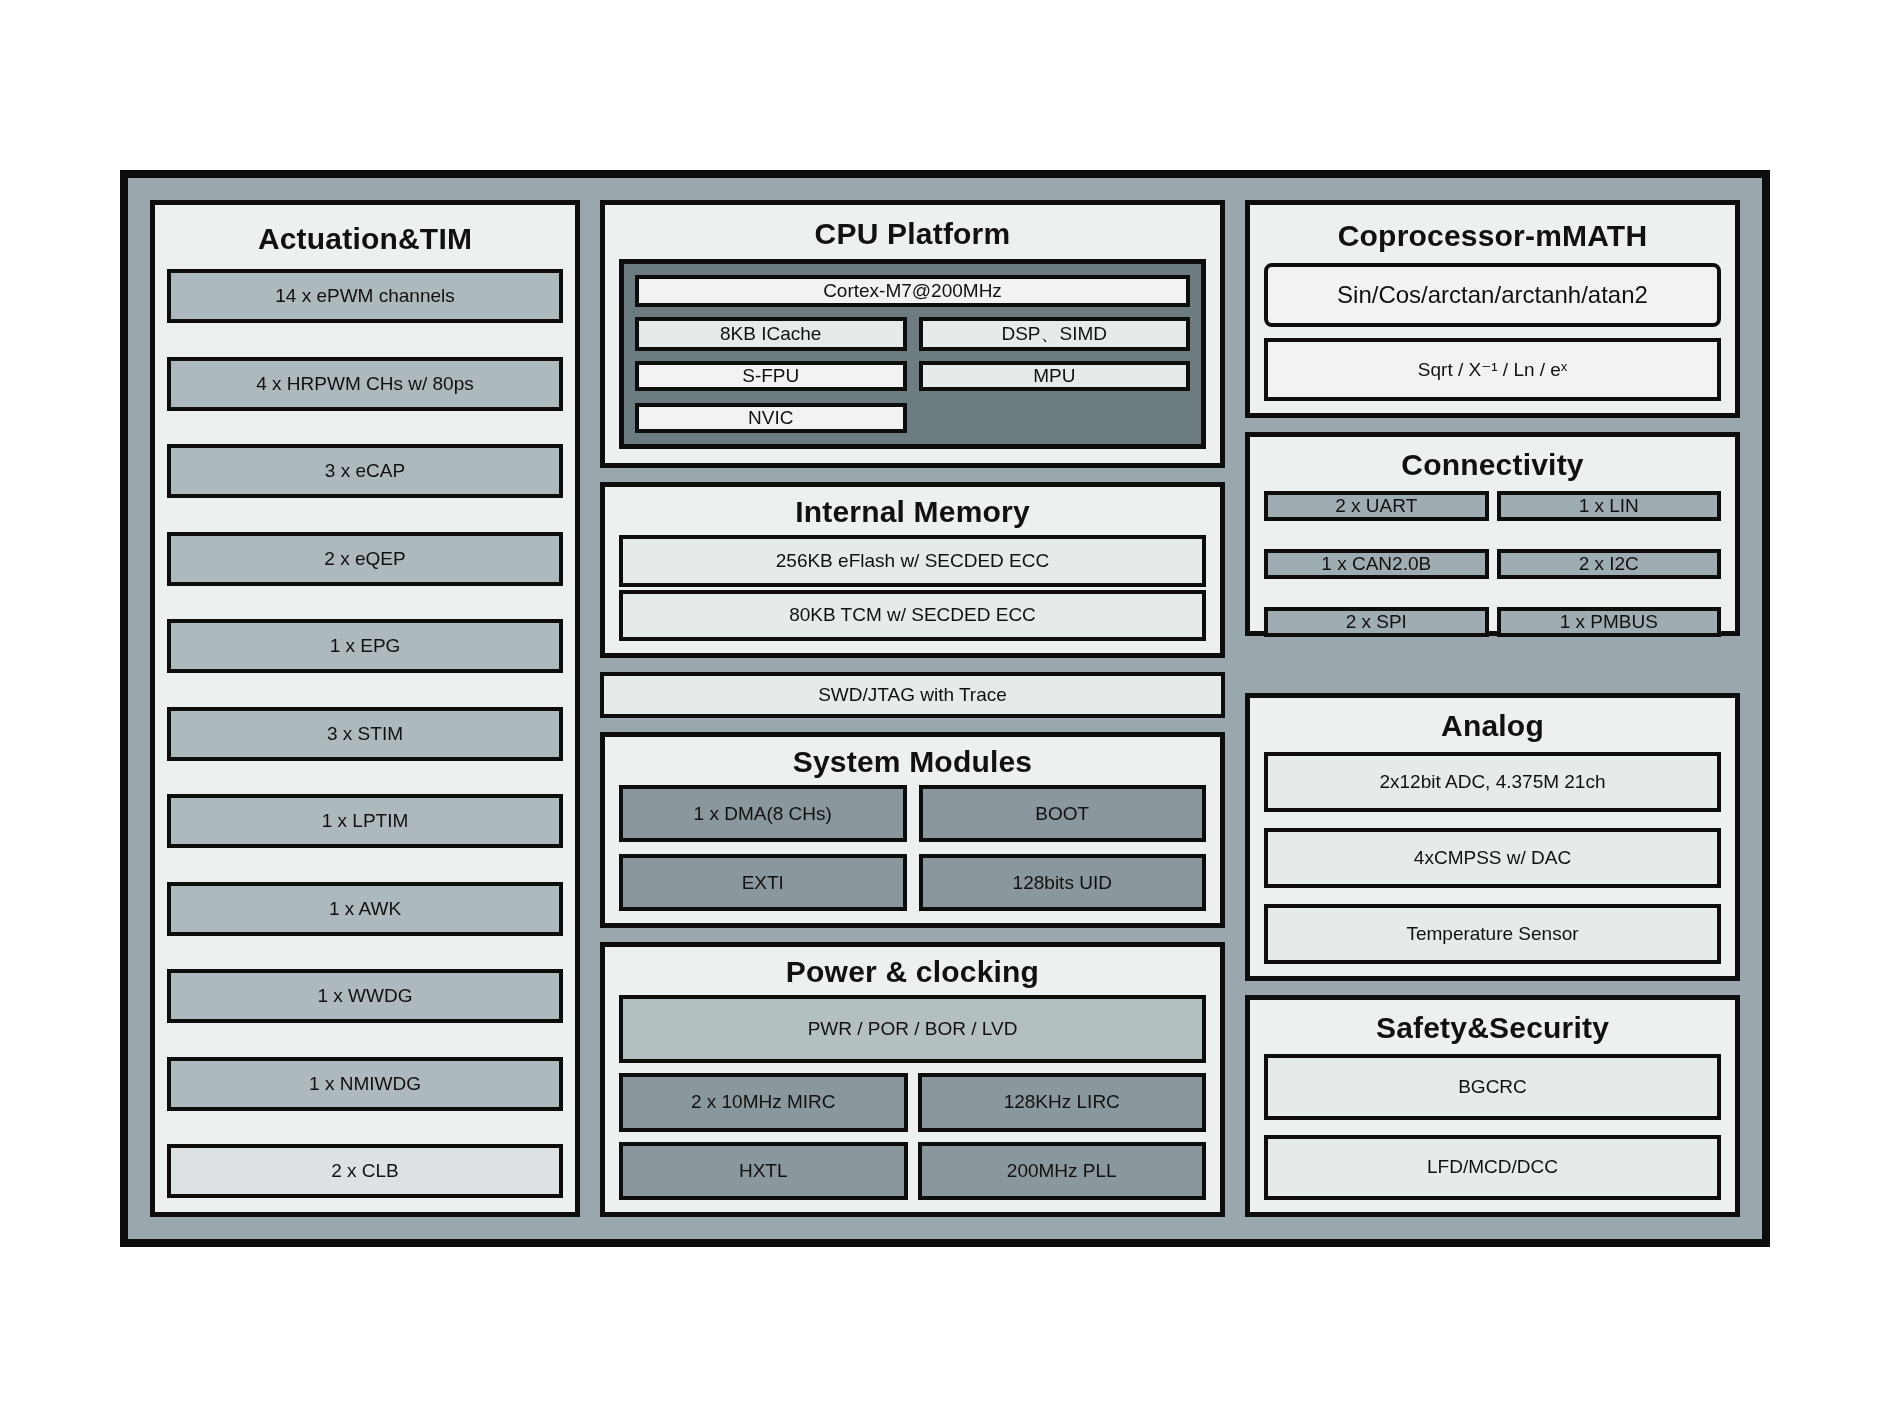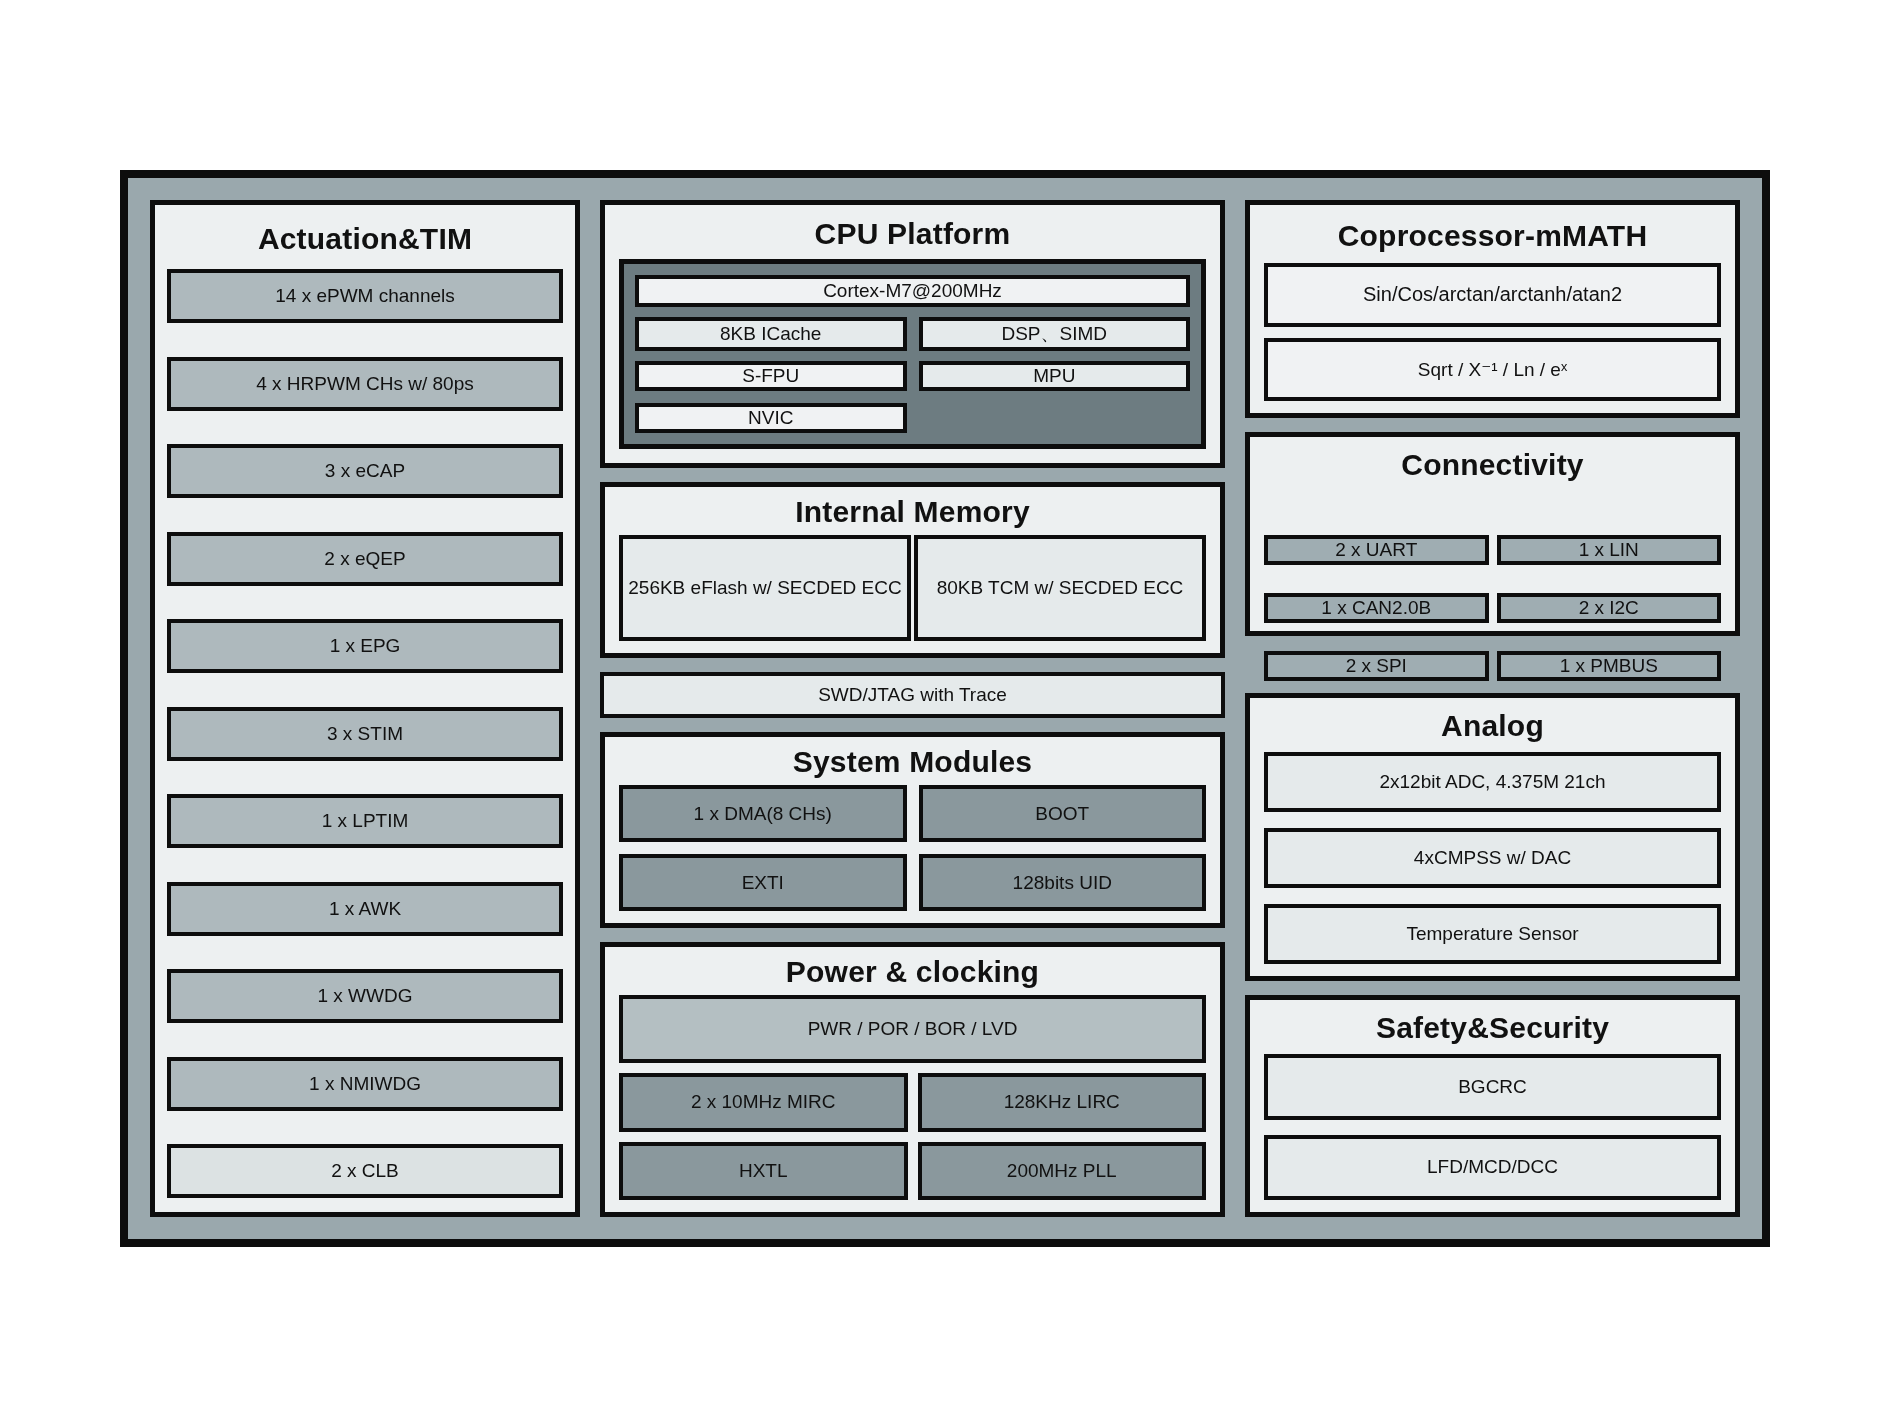--- a/index.html
+++ b/index.html
@@ -24,21 +24,21 @@
 
   
   .bx{border:4px solid var(--c-frame-border); display:flex; align-items:center;
     justify-content:center; font-size:19px; text-align:center; background:var(--c-box-gray);}
   .bx.pale{background:var(--c-box-pale);}
   .bx.white{background:var(--c-box-white);}
   .bx.light{background:var(--c-box-light);}
   .bx.mid{background:var(--c-box-mid);}
   .bx.dark{background:var(--c-box-dark);}
   .bx.conn{background:var(--c-box-conn);}
-  .bx.small{font-size:20px;}
+  .bx.small{font-size:24px;border-radius:8px;}
 
   
   .col-left{flex:none; width:430px;}
   .col-left .panel-title{height:62px; padding-top:6px;}
   .left-items{flex:1; display:flex; flex-direction:column; justify-content:space-between;
     padding:2px 12px 14px;}
   .left-items .bx{height:54px; flex:none;}
 
   
   .col-mid{flex:none; width:625px; display:flex; flex-direction:column; gap:14px;}
@@ -46,21 +46,21 @@
   .panel-cpu .panel-title{height:50px;}
   .cpu-well{flex:1; background:var(--c-cpu-well); border:5px solid var(--c-frame-border);
     padding:11px; display:flex; flex-direction:column; gap:10px;}
   .cpu-row{flex:1; display:grid; gap:12px;}
   .cpu-row.r1{grid-template-columns:1fr;}
   .cpu-row.r2{grid-template-columns:1fr 1fr;}
   .cpu-row.r3{grid-template-columns:1fr 1fr;}
 
   .panel-mem{flex:none; height:176px; padding:2px 14px 12px;}
   .panel-mem .panel-title{height:46px;}
-  .mem-items{flex:1; display:flex; flex-direction:row; gap:3px;}
+  .mem-items{flex:1; display:flex; flex-direction:column; gap:3px;}
   .mem-items .bx{flex:1;}
 
   .swd-box{flex:none; height:46px;}
 
   .panel-sys{flex:none; height:196px; padding:2px 14px 12px;}
   .panel-sys .panel-title{height:46px;}
   .sys-grid{flex:1; display:grid; grid-template-columns:1fr 1fr; gap:12px;}
 
   .panel-pwr{flex:1; padding:2px 14px 12px;}
   .panel-pwr .panel-title{height:46px;}
@@ -70,21 +70,21 @@
 
   
   .col-right{flex:1; display:flex; flex-direction:column; gap:14px;}
   .panel-cop{flex:none; height:218px; padding:4px 14px 12px;}
   .panel-cop .panel-title{height:54px;}
   .cop-items{flex:1; display:flex; flex-direction:column; gap:11px;}
   .cop-items .bx{flex:1;}
 
   .panel-con{flex:none; height:204px; padding:2px 14px 12px;}
   .panel-con .panel-title{height:52px;}
-  .con-grid{flex:1; display:grid; grid-template-columns:1fr 1fr; gap:28px 8px;margin-top:44px;}
+  .con-grid{flex:1; display:grid; grid-template-columns:1fr 1fr; gap:28px 8px;}
 
   .panel-ana{flex:none; height:288px; padding:2px 14px 12px;margin-top:43px;}
   .panel-ana .panel-title{height:52px;}
   .ana-items{flex:1; display:flex; flex-direction:column; gap:16px;}
   .ana-items .bx{flex:1;}
 
   .panel-saf{flex:1; padding:2px 14px 12px;}
   .panel-saf .panel-title{height:52px;}
   .saf-items{flex:1; display:flex; flex-direction:column; gap:15px;}
   .saf-items .bx{flex:1;}

